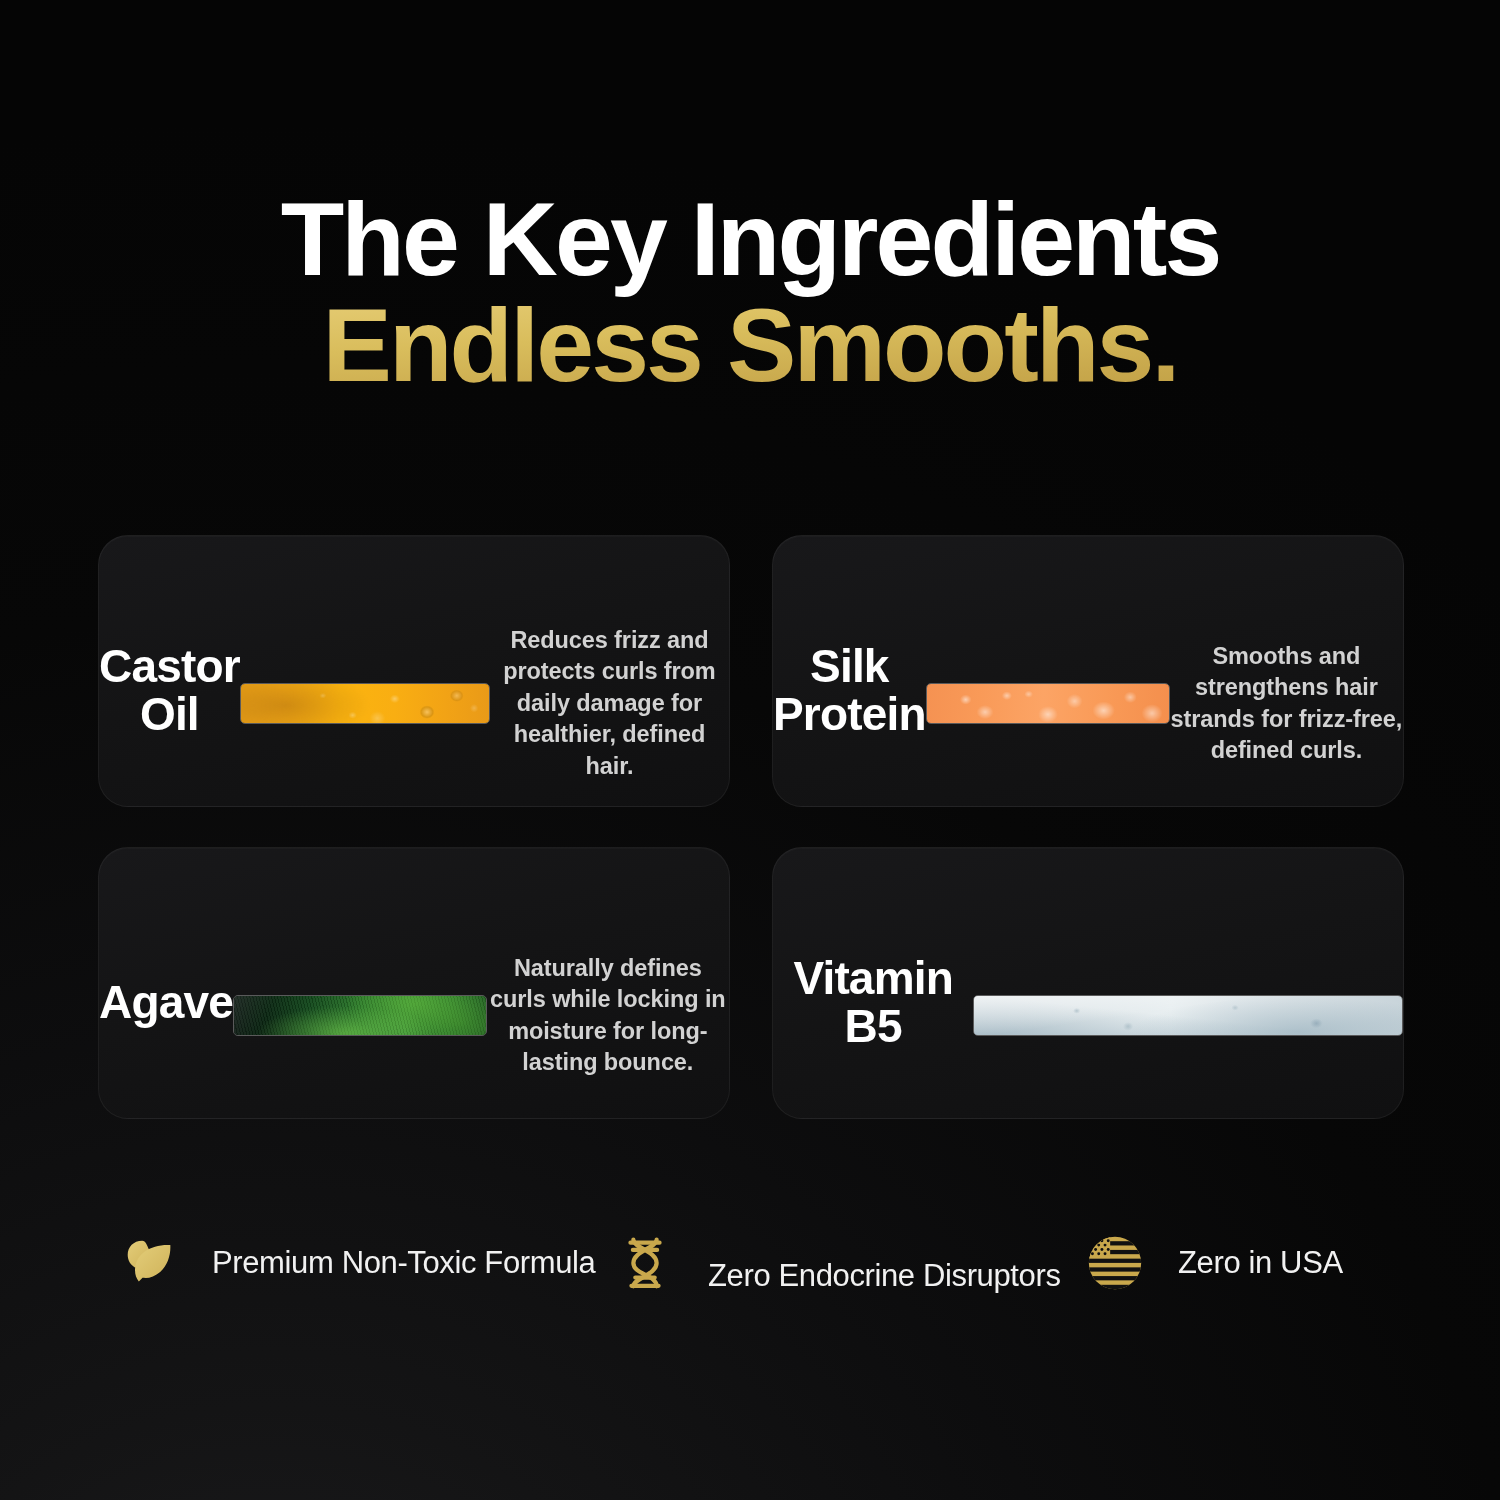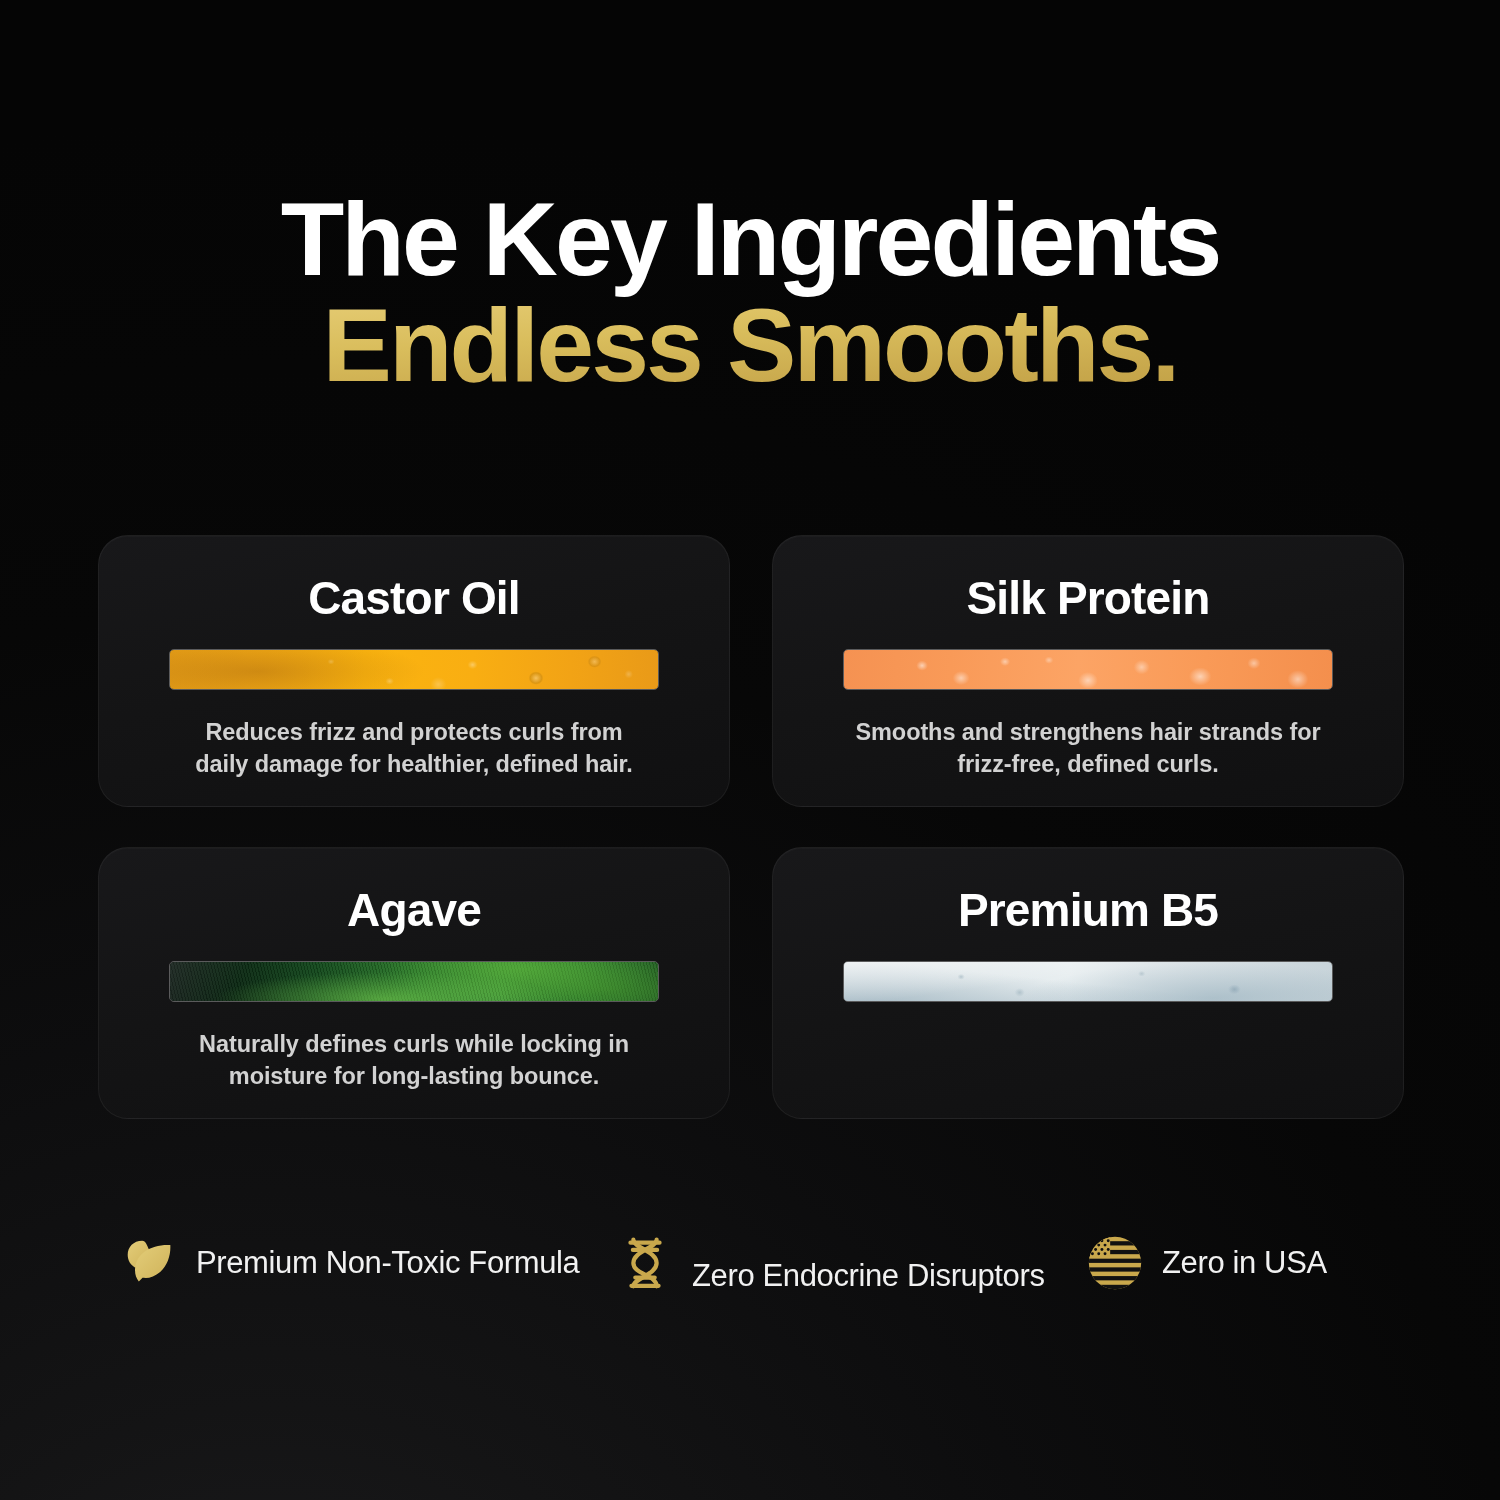--- a/index.html
+++ b/index.html
@@ -67,21 +67,20 @@
     row-gap: 40px;
   }
 
   .card {
     position: relative;
     border-radius: 30px;
     background: linear-gradient(168deg, #18181a 0%, #141415 46%, #101011 100%);
     border: 1px solid rgba(255,255,255,0.055);
     box-shadow: inset 0 1px 0 rgba(255,255,255,0.025);
     display: flex;
-    flex-direction: column;
     align-items: center;
     padding-top: 38px;
     box-sizing: border-box;
   }
 
   .card-title {
     font-size: 46px;
     font-weight: 600;
     color: #ffffff;
     letter-spacing: -0.018em;
@@ -167,21 +166,21 @@
     position: absolute;
     top: 1232px;
     left: 98px;
     width: 1306px;
     display: flex;
     align-items: center;
   }
   .badge {
     display: flex;
     align-items: center;
-    gap: 16px;
+    gap: 32px;
   }
   .badge-1 { width: 516px; padding-left: 20px; box-sizing: border-box; }
   .badge-2 { width: 470px; align-items: flex-end; }
   .badge-3 { width: 320px; }
 
   .badge-icon {
     width: 62px;
     height: 62px;
     flex: 0 0 62px;
     display: block;
@@ -223,21 +222,21 @@
 
     <div class="card">
       <div class="card-title">Agave</div>
       <div class="swatch">
         <div class="swatch-img tex-agave"></div>
       </div>
       <div class="card-desc">Naturally defines curls while locking in moisture for long-lasting bounce.</div>
     </div>
 
     <div class="card">
-      <div class="card-title">Premium B5</div>
+      <div class="card-title">Vitamin B5</div>
       <div class="swatch">
         <div class="swatch-img tex-water"></div>
       </div>
     </div>
 
   </div>
 
   <div class="badges">
 
     <div class="badge badge-1">

